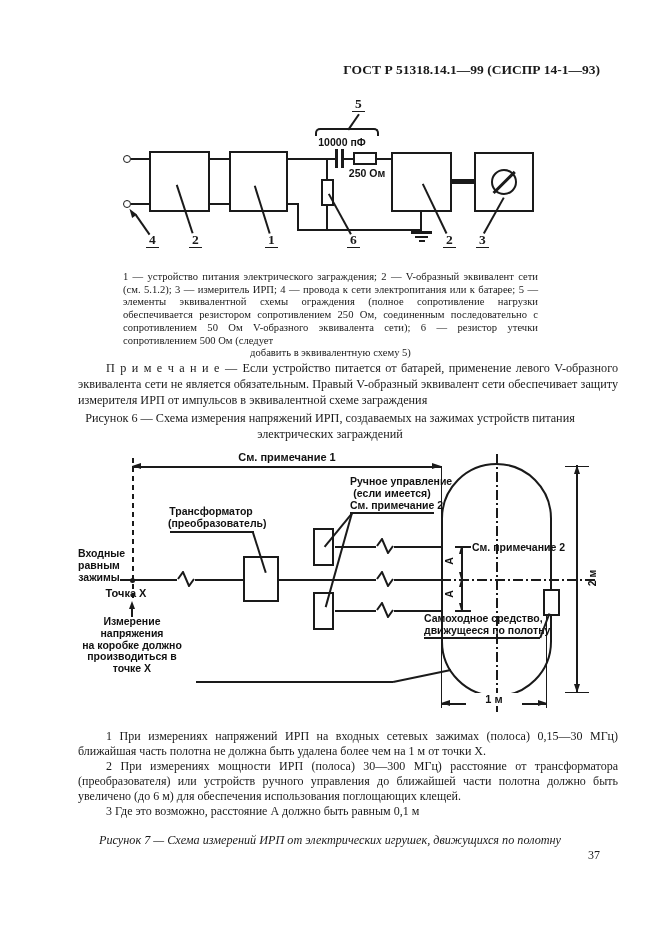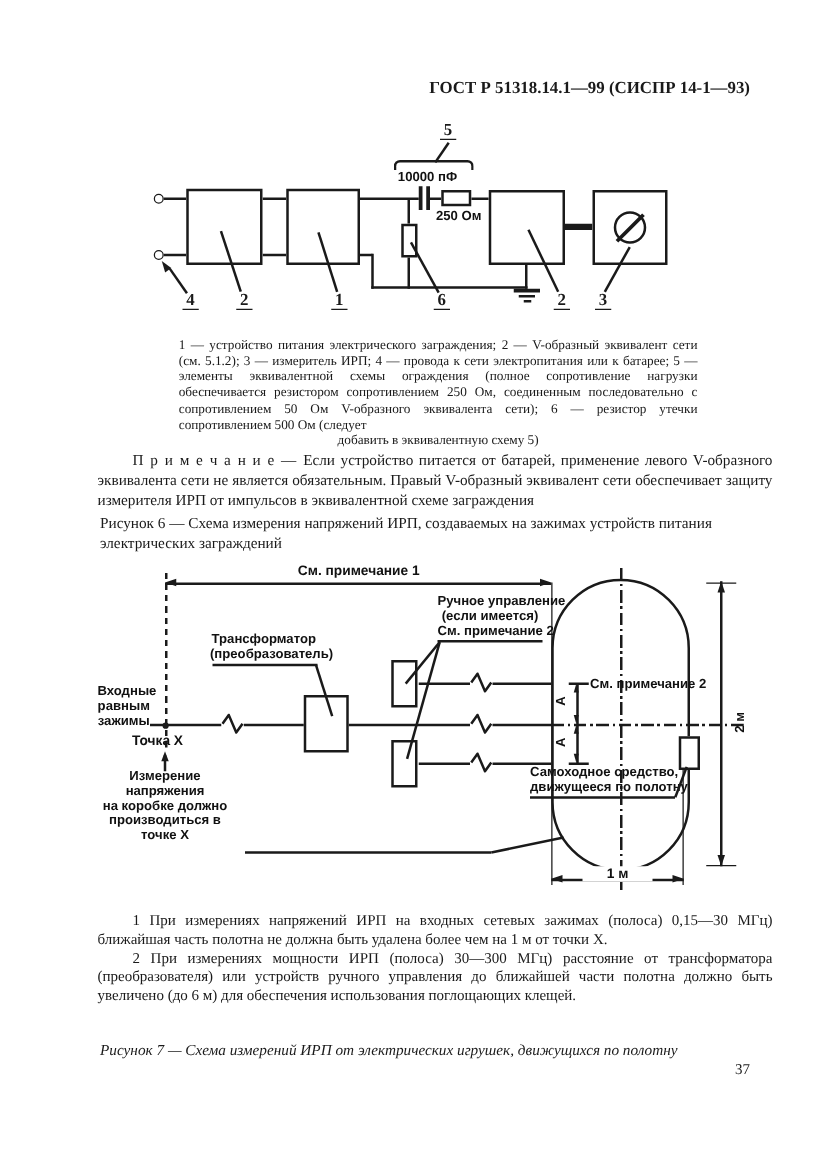--- a/index.html
+++ b/index.html
@@ -14,21 +14,21 @@
   .lbl.m{font-size:11px;}
   .leader{position:absolute;height:1.5px;background:#1a1a1a;transform-origin:0 50%;}
   .num{position:absolute;font-family:"Liberation Serif",serif;font-weight:bold;font-size:13.5px;
        border-bottom:1.5px solid #1a1a1a;padding:0 3px;line-height:1.05;}
   .arr{position:absolute;width:0;height:0;border-style:solid;}
   .ddh{position:absolute;height:1.5px;background-image:repeating-linear-gradient(90deg,#1a1a1a 0 10px,transparent 10px 13px,#1a1a1a 13px 15px,transparent 15px 18px);}
   .ddv{position:absolute;width:1.5px;background-image:repeating-linear-gradient(180deg,#1a1a1a 0 10px,transparent 10px 13px,#1a1a1a 13px 15px,transparent 15px 18px);}
   .dashv{position:absolute;width:1.5px;background-image:repeating-linear-gradient(180deg,#1a1a1a 0 5px,transparent 5px 9px);}
   .body-txt{position:absolute;font-size:12.2px;line-height:1.3;text-align:justify;margin-left:16px;}
   .body-txt p{margin:0;text-indent:28px;}
-  .caption{position:absolute;font-size:12.2px;line-height:1.35;}
+  .caption{position:absolute;text-align:center;font-size:12.2px;line-height:1.35;}
   .legend{position:absolute;font-size:10.6px;line-height:1.2;}
   .legend .just{text-align:justify;}
   .legend .ctr{text-align:center;}
   .brk{position:absolute;background:#fff;}
   .stadium{position:absolute;border:2px solid #1a1a1a;border-radius:57px;background:transparent;box-sizing:border-box;}
   .rot{transform:rotate(-90deg);transform-origin:center center;}
 </style>
 </head>
 <body>
 
@@ -92,21 +92,21 @@
 
     <div class="leader" style="left:136px;top:214px;width:24px;transform:rotate(55deg);"></div>
     <div class="arr" style="left:128.5px;top:208px;border-width:0 3.5px 9px 3.5px;border-color:transparent transparent #1a1a1a transparent;transform:rotate(-35deg);"></div>
     <div class="leader" style="left:177px;top:184px;width:51px;transform:rotate(71.9deg);"></div>
     <div class="leader" style="left:255px;top:185px;width:50px;transform:rotate(72.6deg);"></div>
     <div class="leader" style="left:329px;top:193px;width:46px;transform:rotate(61.2deg);"></div>
     <div class="leader" style="left:423px;top:183px;width:55px;transform:rotate(64.4deg);"></div>
     <div class="leader" style="left:504px;top:197px;width:41px;transform:rotate(119.1deg);"></div>
   </div>
 
-  <div class="legend" style="left:123px;top:271px;width:415px;margin-left:20px;">
+  <div class="legend" style="left:123px;top:271px;width:415px;">
     <div class="just">1 — устройство питания электрического заграждения;   2 — V-образный эквивалент сети (см. 5.1.2);   3 — измеритель ИРП;   4 — провода к сети электропитания или к батарее; 5 — элементы эквивалентной схемы ограждения (полное сопротивление нагрузки обеспечивается резистором сопротивлением 250 Ом, соединенным последовательно с сопротивлением 50 Ом V-образного эквивалента сети); 6 — резистор утечки сопротивлением 500 Ом (следует</div>
     <div class="ctr">добавить в эквивалентную схему 5)</div>
   </div>
 
   <div class="body-txt" style="left:62px;top:361px;width:540px;">
     <p><span style="letter-spacing:0.5px;">П р и м е ч а н и е — </span><span>Если устройство питается от батарей, применение левого V-образного эквивалента сети не является обязательным. Правый V-образный эквивалент сети обеспечивает защиту измерителя ИРП от импульсов в эквивалентной схеме заграждения</span></p>
   </div>
 
   <div class="caption" style="left:80px;top:410px;width:500px;">Рисунок 6 — Схема измерения напряжений ИРП, создаваемых на зажимах устройств питания электрических заграждений</div>
 
@@ -210,19 +210,20 @@
 
     <div class="ln" style="left:441px;top:258px;width:106px;height:1.5px;"></div>
     <div class="arr" style="left:441px;top:254.75px;border-width:3.5px 9px 3.5px 0;border-color:transparent #1a1a1a transparent transparent;"></div>
     <div class="arr" style="left:538px;top:254.75px;border-width:3.5px 0 3.5px 9px;border-color:transparent transparent transparent #1a1a1a;"></div>
     <div class="lbl m" style="left:466px;top:248px;width:56px;background:#fff;">1 м</div>
   </div>
 
   <div class="body-txt" style="left:62px;top:729px;width:540px;line-height:1.25;font-size:12px;">
     <p>1 При измерениях напряжений ИРП на входных сетевых зажимах (полоса) 0,15—30 МГц) ближайшая часть полотна не должна быть удалена более чем на 1 м от точки X.</p>
     <p>2 При измерениях мощности ИРП (полоса) 30—300 МГц) расстояние от трансформатора (преобразователя) или устройств ручного управления до ближайшей части полотна должно быть увеличено (до 6 м) для обеспечения использования поглощающих клещей.</p>
+    <p>3 Где это возможно, расстояние А должно быть равным 0,1 м</p>
   </div>
 
   <div class="caption" style="left:80px;top:832px;width:500px;font-style:italic;">Рисунок 7 — Схема измерений ИРП от электрических игрушек, движущихся по полотну</div>
 
   <div class="abs" style="left:560px;top:848px;width:40px;text-align:right;font-size:12px;">37</div>
 
 </div>
 
 </body></html>

